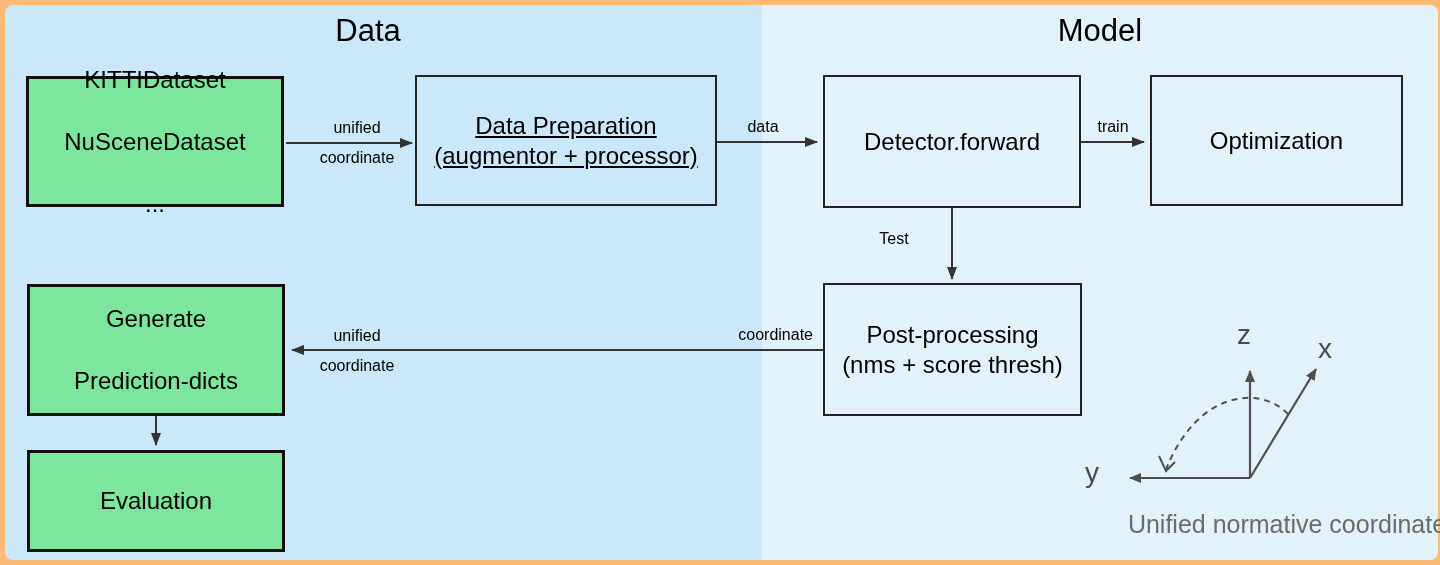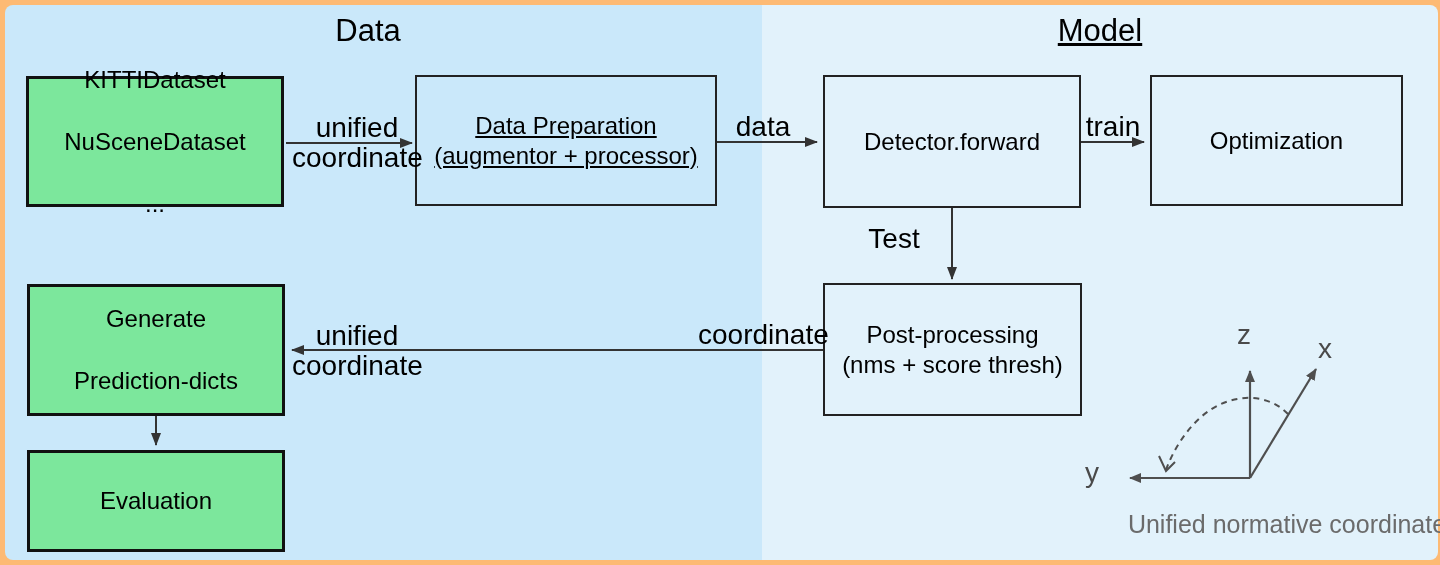--- a/index.html
+++ b/index.html
@@ -5,40 +5,40 @@
   html, body { margin:0; padding:0; background:#ffffff; }
   body { font-family:"Liberation Sans", sans-serif; }
   #stage { position:relative; width:1440px; height:565px; background:#fdba74; overflow:hidden; }
 
   .region { position:absolute; top:5px; height:555px; }
   #region-data  { left:5px;   width:757px; background:#cae8fa; border-radius:8px 0 0 8px; }
   #region-model { left:762px; width:676px; background:#e2f2fb; border-radius:0 8px 8px 0; }
 
   .section-title { position:absolute; font-size:31px; line-height:34px; color:#000; text-align:center; }
   #title-data  { left:298px;  top:14px; width:140px; }
-  #title-model { left:1030px; top:14px; width:140px;text-decoration:underline; }
+  #title-model { left:1030px; top:14px; width:140px; }
 
   #overlay { position:absolute; left:0; top:0; width:1440px; height:565px; pointer-events:none; }
 
   .box { position:absolute; box-sizing:border-box; display:flex; flex-direction:column;
          align-items:center; justify-content:center; text-align:center;
          font-size:24px; line-height:30px; color:#000; }
   .box-green { background:#7ce79c; border:3px solid #111111;gap:32px; }
   .box-blue-l { background:#cae8fa; border:2px solid #222222; }
   .box-blue-r { background:#e2f2fb; border:2px solid #222222; }
 
   #box-datasets     { left:26px;   top:76px;  width:258px; height:131px; }
   #box-dataprep     { left:415px;  top:75px;  width:302px; height:131px;text-decoration:underline; }
   #box-detector     { left:823px;  top:75px;  width:258px; height:133px; }
   #box-optimization { left:1150px; top:75px;  width:253px; height:131px; }
   #box-postproc     { left:823px;  top:283px; width:259px; height:133px; }
   #box-genpred      { left:27px;   top:284px; width:258px; height:132px; }
   #box-eval         { left:27px;   top:450px; width:258px; height:102px; }
 
-  .edge-label { position:absolute; font-size:28px; line-height:30px; color:#000; text-align:center; }
+  .edge-label { position:absolute; font-size:16px; line-height:30px; color:#000; text-align:center; }
   #lbl-coord-top    { left:292px;  top:113px; width:130px; }
   #lbl-data         { left:723px;  top:112px; width:80px;  }
   #lbl-train        { left:1073px; top:112px; width:80px;  }
   #lbl-test         { left:856px;  top:224px; width:76px;  }
   #lbl-prediction   { left:698px;  top:320px; width:115px; text-align:right; }
   #lbl-coord-bottom { left:292px;  top:321px; width:130px; }
 
   .axis-label { position:absolute; font-size:28px; line-height:30px; color:#4a4a4a; }
   #lbl-z { left:1237px; top:320px; }
   #lbl-x { left:1318px; top:334px; }

